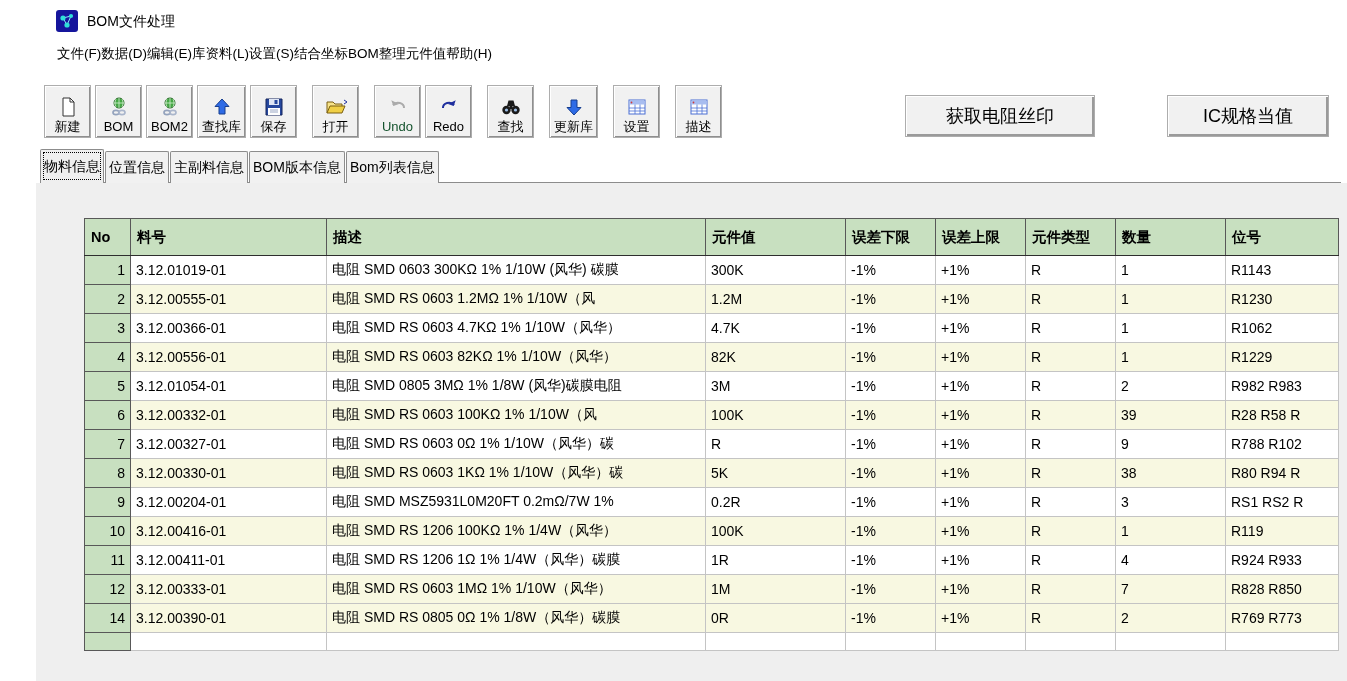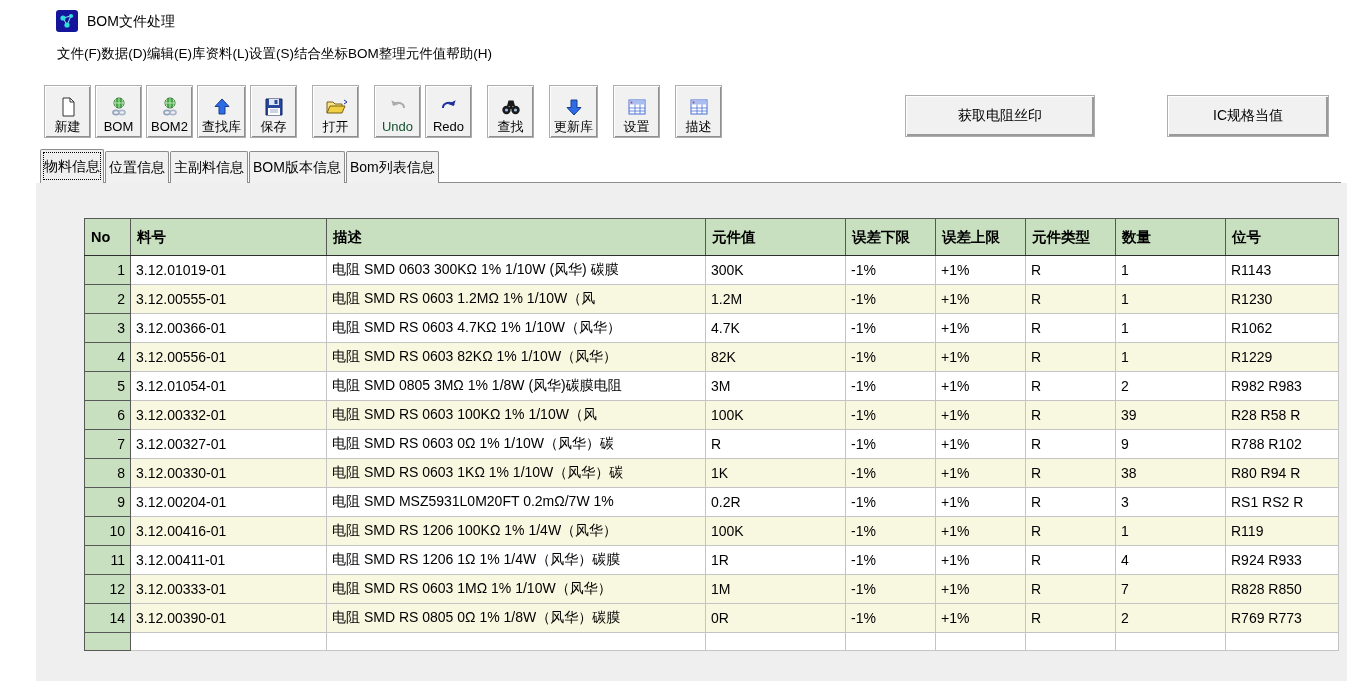--- a/index.html
+++ b/index.html
@@ -19,21 +19,21 @@
   .tbtn{min-width:47px;margin-right:4px;background:#f1f1f1;border:1px solid #adadad;
         box-shadow:inset 1px 1px 0 #fff, inset -1px -1px 0 #8f8f8f;
         display:flex;flex-direction:column;align-items:center;justify-content:flex-end;
         padding:3px 4px 2px 4px;box-sizing:border-box}
   .tbtn.gsep{margin-right:15px}
   .ticon{height:22px;display:flex;align-items:center}
   .tlabel{font-size:13px;line-height:17px;white-space:nowrap}
   .tbtn.disabled .tlabel{color:#14532d}
   .action-btn{position:absolute;top:95px;height:42px;background:#f1f1f1;border:1px solid #adadad;
         box-shadow:inset 1px 1px 0 #fff, inset -2px -2px 0 #9a9a9a;
-        font-size:14px;display:flex;align-items:center;justify-content:center;box-sizing:border-box}
+        font-size:18px;display:flex;align-items:center;justify-content:center;box-sizing:border-box}
   #btn-silk{left:905px;width:190px}
   #btn-icspec{left:1167px;width:162px}
 
   
   .tabstrip{position:absolute;left:40px;top:150px;height:33px;display:flex;align-items:flex-end;z-index:3}
   .tab{height:31px;padding:0 3px;background:#f1f1f1;border:1px solid #8c8c8c;border-bottom:none;
        border-radius:2px 2px 0 0;font-size:14px;display:flex;align-items:center;margin-right:1px}
   .tab.active{height:33px;outline:1px dotted #000;outline-offset:-4px;background:#efefef}
   .tabline{position:absolute;left:40px;top:182px;width:1301px;height:1px;background:#8c8c8c;z-index:1}
 
@@ -320,21 +320,21 @@
           <td>-1%</td>
           <td>+1%</td>
           <td>R</td>
           <td>9</td>
           <td>R788 R102</td>
         </tr>
         <tr class="alt">
           <td class="no">8</td>
           <td>3.12.00330-01</td>
           <td>电阻 SMD RS 0603 1KΩ 1% 1/10W（风华）碳</td>
-          <td>1K</td>
+          <td>5K</td>
           <td>-1%</td>
           <td>+1%</td>
           <td>R</td>
           <td>38</td>
           <td>R80 R94 R</td>
         </tr>
         <tr class="">
           <td class="no">9</td>
           <td>3.12.00204-01</td>
           <td>电阻 SMD MSZ5931L0M20FT 0.2mΩ/7W 1%</td>

